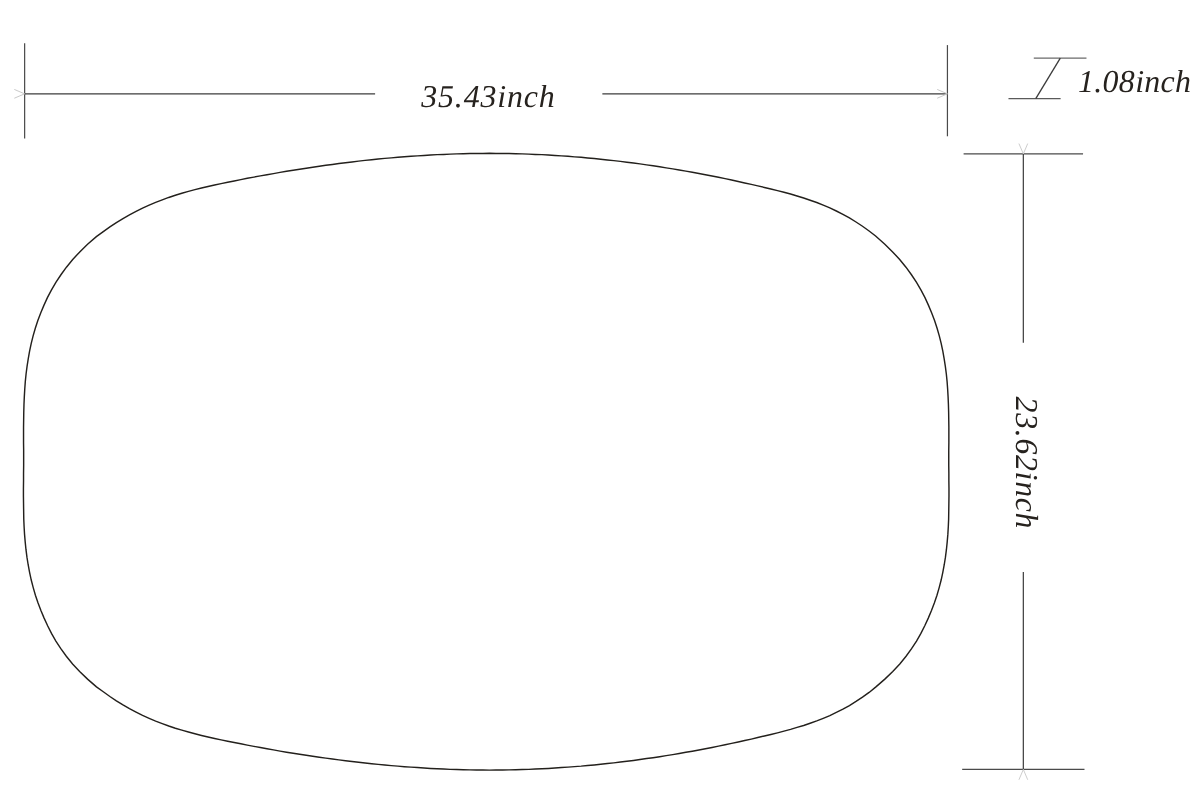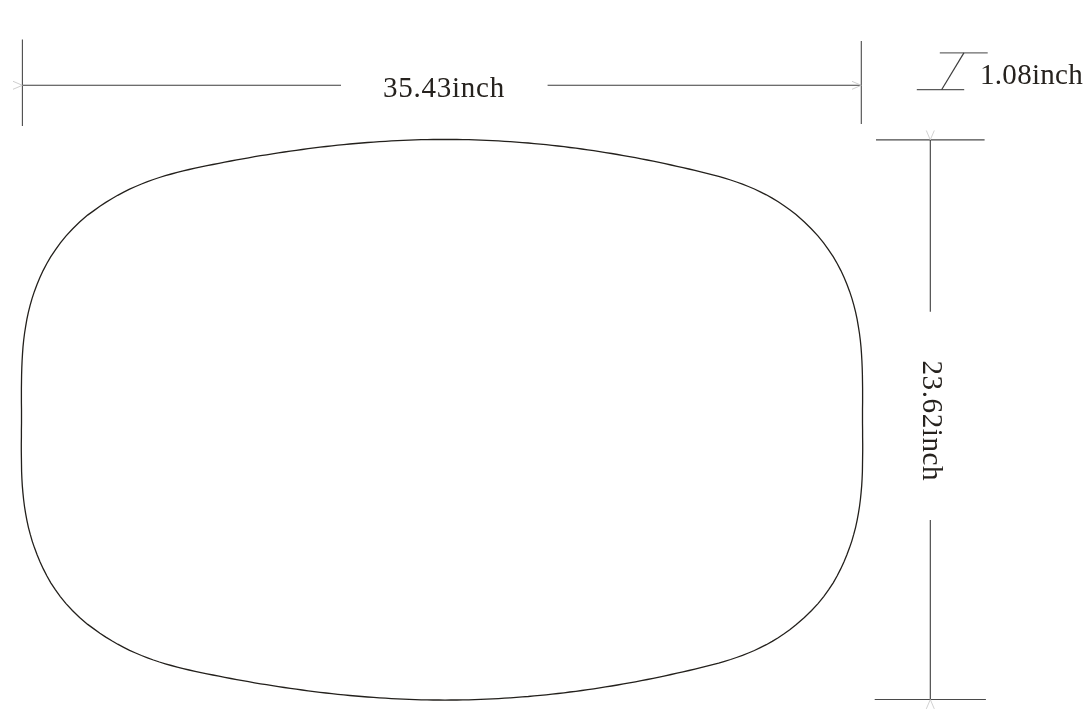--- a/index.html
+++ b/index.html
@@ -1,16 +1,16 @@
 <!DOCTYPE html>
 <html><head>
 <meta charset="utf-8">
 <style>
   html,body{margin:0;padding:0;background:#ffffff;}
-  .canvas{position:relative;width:1091px;height:723px;background:#fff;overflow:hidden;}
+  .canvas{position:relative;width:1091px;height:723px;background:#fff;overflow:hidden;font-style:italic;}
   svg{position:absolute;left:0;top:0;}
   text{font-family:"Liberation Serif",serif;fill:#26221e;}
 </style>
 </head>
 <body>
 <div class="canvas">
 <svg width="1091" height="723" viewBox="0 0 1091 723">
 
   <path d="M87.7 624.4 L79.6 617.4 L72.4 610.5 L66.0 603.6 L60.3 596.6 L55.3 589.7 L50.8 582.8 L46.8 575.8 L43.3 568.9 L40.1 561.9 L37.2 555.0 L34.6 548.1 L32.2 541.1 L30.2 534.2 L28.4 527.3 L26.9 520.3 L25.6 513.4 L24.5 506.5 L23.6 499.5 L22.9 492.6 L22.3 485.6 L21.9 478.7 L21.6 471.8 L21.5 464.8 L21.4 457.9 L21.3 451.0 L21.3 444.0 L21.4 437.1 L21.4 430.2 L21.5 423.2 L21.5 416.3 L21.5 409.3 L21.4 402.4 L21.4 395.5 L21.4 388.5 L21.5 381.6 L21.6 374.7 L21.8 367.7 L22.1 360.8 L22.5 353.9 L23.0 346.9 L23.7 340.0 L24.6 333.0 L25.7 326.1 L26.9 319.2 L28.4 312.2 L30.1 305.3 L32.1 298.4 L34.4 291.4 L37.0 284.5 L39.9 277.6 L43.1 270.6 L46.7 263.7 L50.8 256.7 L55.4 249.8 L60.4 242.9 L66.1 235.9 L72.5 229.0 L79.6 222.1 L87.6 215.1 L93.9 210.6 L99.9 206.3 L105.8 202.4 L111.8 198.7 L117.7 195.3 L123.7 192.2 L129.6 189.2 L135.6 186.5 L141.5 184.0 L147.5 181.7 L153.4 179.5 L159.4 177.5 L165.3 175.7 L171.3 174.0 L177.2 172.4 L183.2 170.9 L189.1 169.5 L195.1 168.2 L201.0 166.9 L207.0 165.7 L212.9 164.5 L218.9 163.3 L224.8 162.1 L230.8 161.0 L236.7 159.9 L242.7 158.8 L248.6 157.8 L254.6 156.7 L260.5 155.7 L266.5 154.8 L272.4 153.8 L278.4 152.9 L284.3 152.0 L290.3 151.1 L296.2 150.3 L302.2 149.5 L308.1 148.7 L314.1 147.9 L320.0 147.2 L326.0 146.5 L331.9 145.8 L337.9 145.2 L343.8 144.6 L349.8 144.0 L355.7 143.5 L361.7 143.0 L367.6 142.5 L373.6 142.1 L379.5 141.7 L385.5 141.3 L391.4 140.9 L397.4 140.6 L403.3 140.4 L409.3 140.1 L415.2 139.9 L421.2 139.7 L427.1 139.6 L433.1 139.5 L439.0 139.5 L445.0 139.4 L450.9 139.5 L456.9 139.5 L462.8 139.6 L468.8 139.7 L474.7 139.9 L480.7 140.1 L486.6 140.4 L492.6 140.6 L498.5 140.9 L504.5 141.3 L510.4 141.7 L516.4 142.1 L522.3 142.6 L528.3 143.0 L534.2 143.6 L540.2 144.1 L546.1 144.7 L552.1 145.4 L558.0 146.0 L564.0 146.7 L569.9 147.5 L575.9 148.2 L581.8 149.0 L587.8 149.9 L593.7 150.7 L599.7 151.6 L605.6 152.6 L611.6 153.5 L617.5 154.5 L623.5 155.6 L629.4 156.6 L635.4 157.7 L641.3 158.8 L647.3 160.0 L653.2 161.2 L659.2 162.4 L665.1 163.7 L671.1 165.0 L677.0 166.3 L683.0 167.6 L688.9 169.0 L694.9 170.4 L700.8 171.8 L706.8 173.3 L712.7 174.8 L718.7 176.4 L724.6 178.2 L730.6 180.0 L736.5 182.0 L742.5 184.1 L748.4 186.5 L754.4 189.0 L760.3 191.8 L766.3 194.8 L772.2 198.1 L778.2 201.8 L784.1 205.7 L790.1 210.0 L796.0 214.6 L804.4 222.1 L811.5 229.0 L817.9 235.9 L823.6 242.9 L828.6 249.8 L833.2 256.7 L837.3 263.7 L840.9 270.6 L844.1 277.6 L847.0 284.5 L849.6 291.4 L851.9 298.4 L853.9 305.3 L855.6 312.2 L857.1 319.2 L858.3 326.1 L859.4 333.0 L860.3 340.0 L861.0 346.9 L861.5 353.9 L861.9 360.8 L862.2 367.7 L862.4 374.7 L862.5 381.6 L862.6 388.5 L862.6 395.5 L862.6 402.4 L862.5 409.3 L862.5 416.3 L862.5 423.2 L862.6 430.2 L862.6 437.1 L862.7 444.0 L862.7 451.0 L862.6 457.9 L862.5 464.8 L862.4 471.8 L862.1 478.7 L861.7 485.6 L861.1 492.6 L860.4 499.5 L859.5 506.5 L858.4 513.4 L857.1 520.3 L855.6 527.3 L853.8 534.2 L851.8 541.1 L849.4 548.1 L846.8 555.0 L843.9 561.9 L840.7 568.9 L837.2 575.8 L833.2 582.8 L828.7 589.7 L823.7 596.6 L818.0 603.6 L811.6 610.5 L804.4 617.4 L796.3 624.4 L790.1 629.5 L784.1 633.8 L778.2 637.7 L772.2 641.4 L766.3 644.7 L760.3 647.7 L754.4 650.5 L748.4 653.0 L742.5 655.4 L736.5 657.5 L730.6 659.5 L724.6 661.3 L718.7 663.1 L712.7 664.7 L706.8 666.2 L700.8 667.7 L694.9 669.1 L688.9 670.5 L683.0 671.9 L677.0 673.2 L671.1 674.5 L665.1 675.8 L659.2 677.1 L653.2 678.3 L647.3 679.5 L641.3 680.7 L635.4 681.8 L629.4 682.9 L623.5 683.9 L617.5 685.0 L611.6 686.0 L605.6 686.9 L599.7 687.9 L593.7 688.8 L587.8 689.6 L581.8 690.5 L575.9 691.3 L569.9 692.0 L564.0 692.8 L558.0 693.5 L552.1 694.1 L546.1 694.8 L540.2 695.4 L534.2 695.9 L528.3 696.5 L522.3 696.9 L516.4 697.4 L510.4 697.8 L504.5 698.2 L498.5 698.6 L492.6 698.9 L486.6 699.1 L480.7 699.4 L474.7 699.6 L468.8 699.8 L462.8 699.9 L456.9 700.0 L450.9 700.0 L445.0 700.1 L439.0 700.0 L433.1 700.0 L427.1 699.9 L421.2 699.8 L415.2 699.6 L409.3 699.4 L403.3 699.1 L397.4 698.9 L391.4 698.6 L385.5 698.2 L379.5 697.8 L373.6 697.4 L367.6 697.0 L361.7 696.5 L355.7 696.0 L349.8 695.5 L343.8 694.9 L337.9 694.3 L331.9 693.7 L326.0 693.0 L320.0 692.3 L314.1 691.6 L308.1 690.8 L302.2 690.0 L296.2 689.2 L290.3 688.4 L284.3 687.5 L278.4 686.6 L272.4 685.7 L266.5 684.7 L260.5 683.8 L254.6 682.8 L248.6 681.7 L242.7 680.7 L236.7 679.6 L230.8 678.5 L224.8 677.4 L218.9 676.2 L212.9 675.0 L207.0 673.8 L201.0 672.6 L195.1 671.3 L189.1 670.0 L183.2 668.6 L177.2 667.1 L171.3 665.5 L165.3 663.8 L159.4 662.0 L153.4 660.0 L147.5 657.8 L141.5 655.5 L135.6 653.0 L129.6 650.3 L123.7 647.3 L117.7 644.2 L111.8 640.8 L105.8 637.1 L99.9 633.2 L93.9 628.9 Z" fill="none" stroke="#23201c" stroke-width="1.3"></path>
 

